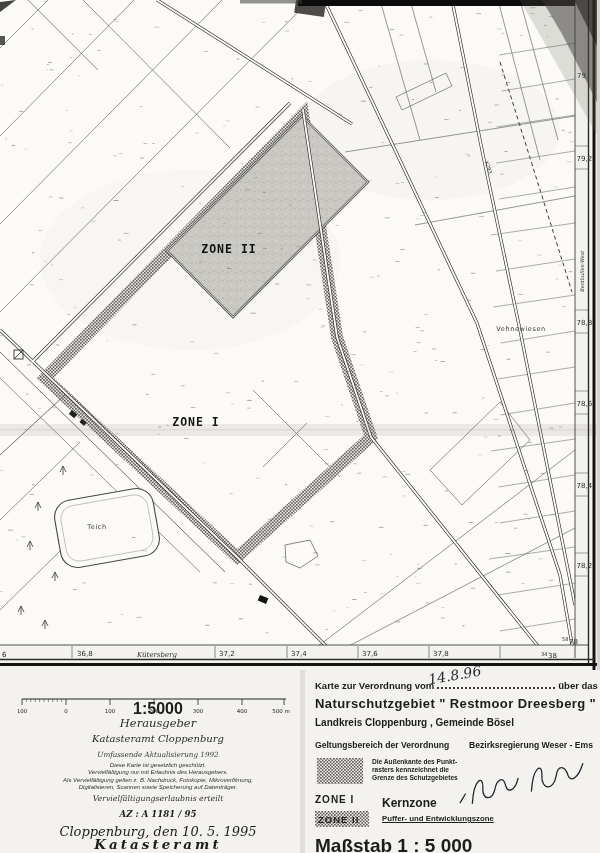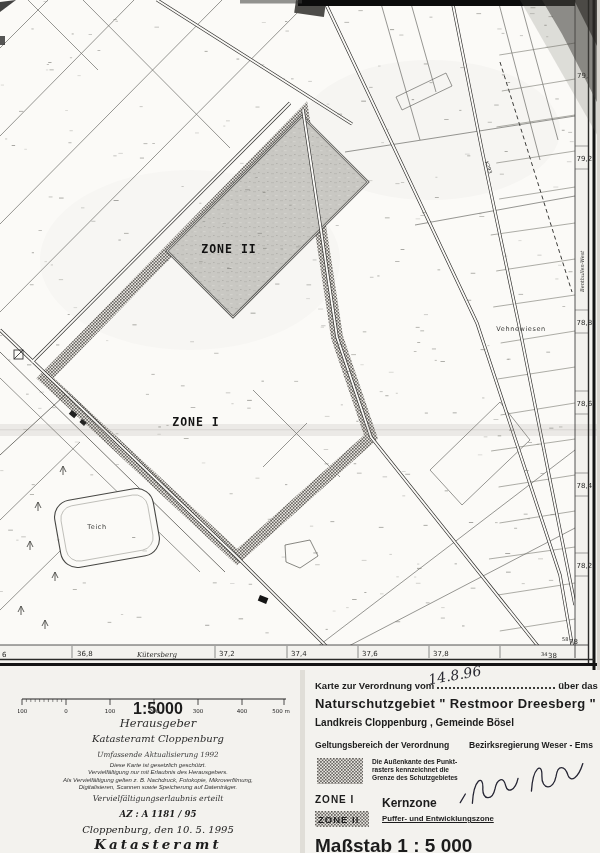--- a/index.html
+++ b/index.html
@@ -569,21 +569,21 @@
   <div class="fl ital" style="top:46px;font-size:11.5px;color:#2b2b2b;">Herausgeber</div>
   <div class="fl ital" style="top:80px;font-size:7.2px;color:#3a3a3a;">Umfassende Aktualisierung 1992</div>
   <div class="fl" style="top:92px;">
     <div class="copyline">Diese Karte ist gesetzlich geschützt.</div>
     <div class="copyline">Vervielfältigung nur mit Erlaubnis des Herausgebers.</div>
     <div class="copyline">Als Vervielfältigung gelten z. B. Nachdruck, Fotokopie, Mikroverfilmung,</div>
     <div class="copyline">Digitalisieren, Scannen sowie Speicherung auf Datenträger.</div>
   </div>
   <div class="fl ital" style="top:124px;font-size:7.8px;color:#333;">Vervielfältigungserlaubnis erteilt</div>
   <div class="fl ital b" style="top:139px;font-size:8.6px;">AZ : A 1181 / 95</div>
-  <div class="fl ital" style="top:154px;font-size:10px;">Cloppenburg, den 10. 5. 1995</div>
+  <div class="fl ital" style="top:154px;font-size:13px;">Cloppenburg, den 10. 5. 1995</div>
   <div class="fl ital b" style="top:166px;font-size:13.5px;letter-spacing:3px;">Katasteramt</div>
 
   <div class="fr b" style="left:315px;top:8px;font-size:9.5px;white-space:nowrap;">
     <span>Karte zur Verordnung  vom</span><span class="dotlead"></span><span>über das</span>
   </div>
   <div class="fr hand" style="left:428px;top:-3px;font-size:14px;transform:rotate(-10deg);">14.8.96</div>
   <div class="fr b" style="left:315px;top:26px;font-size:13px;letter-spacing:.4px;white-space:nowrap;">Naturschutzgebiet  " Restmoor Dreesberg "</div>
   <div class="fr" style="left:315px;top:70px;width:278px;display:flex;justify-content:space-between;">
     <span class="b" style="font-size:8.6px;">Geltungsbereich der Verordnung</span>
     <span class="b" style="font-size:8.6px;">Bezirksregierung Weser - Ems</span>

